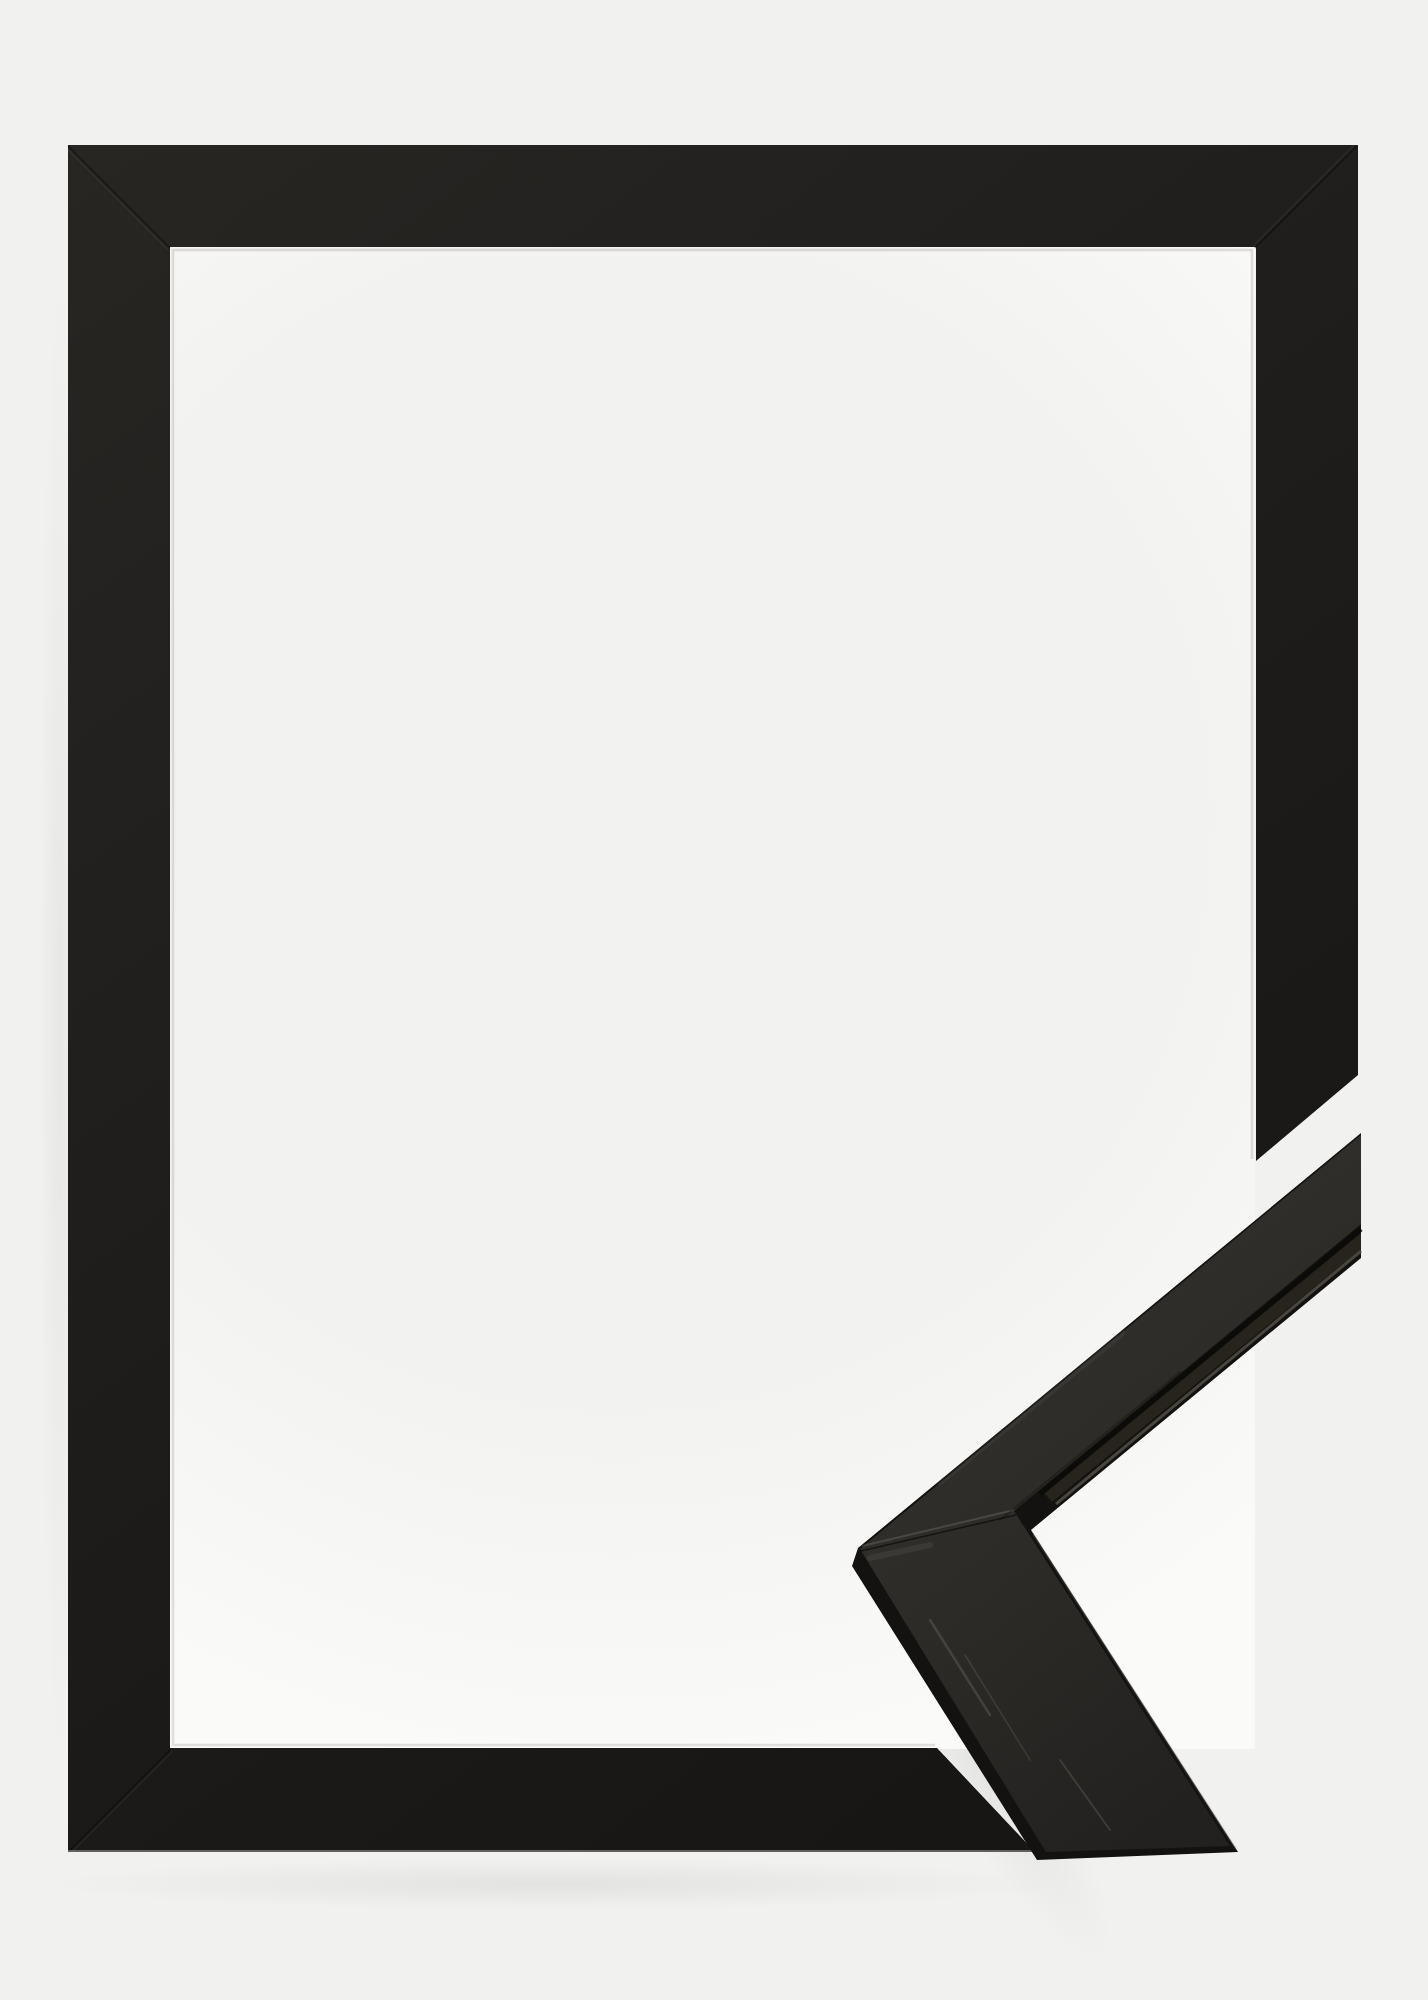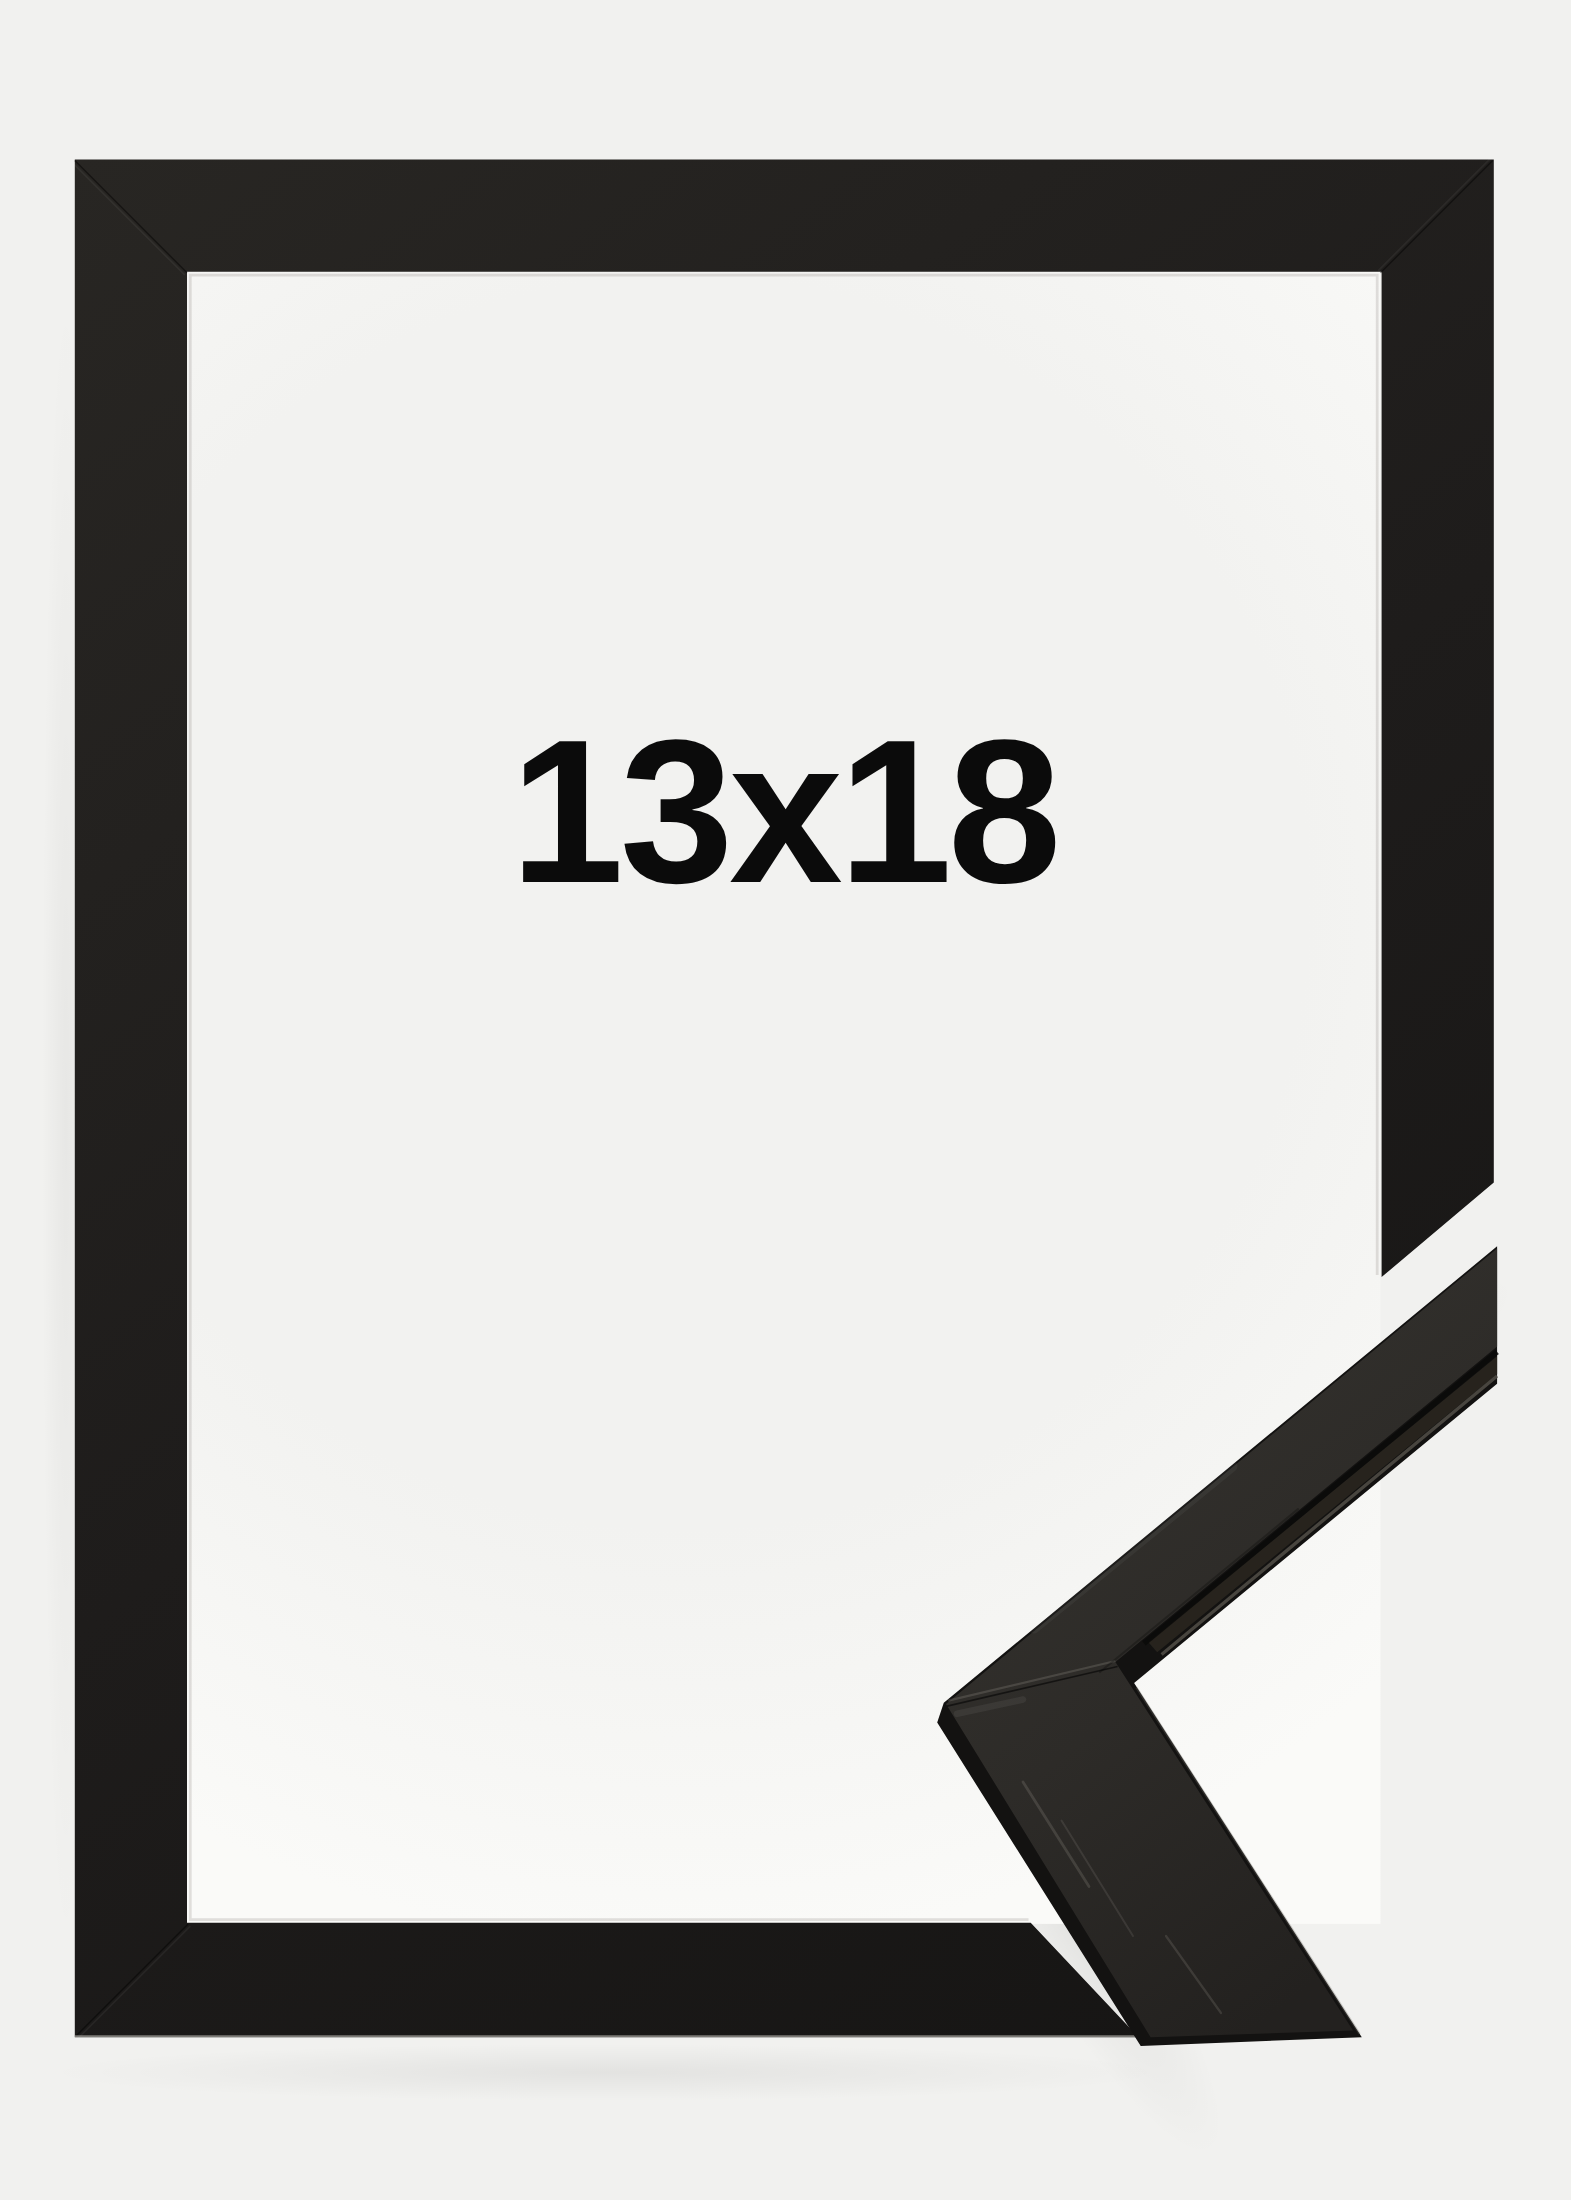--- a/index.html
+++ b/index.html
@@ -115,15 +115,14 @@
         <path d="M 930,1620 L 990,1715" stroke="rgba(160,155,147,0.22)" stroke-width="2.5"></path>
         <path d="M 965,1655 L 1030,1760" stroke="rgba(160,155,147,0.16)" stroke-width="1.8"></path>
         <path d="M 1060,1760 L 1110,1830" stroke="rgba(160,155,147,0.2)" stroke-width="2"></path>
         <path d="M 870,1558 L 930,1545" stroke="rgba(255,255,255,0.06)" stroke-width="6"></path>
       </g>
 
       <path d="M 1033,1534 L 1236,1849" stroke="rgba(110,105,98,0.3)" stroke-width="2" fill="none"></path>
     </g>
   </svg>
 
-  <div class="size-label">13x18</div>
 
 </div>
 
 </body></html>

